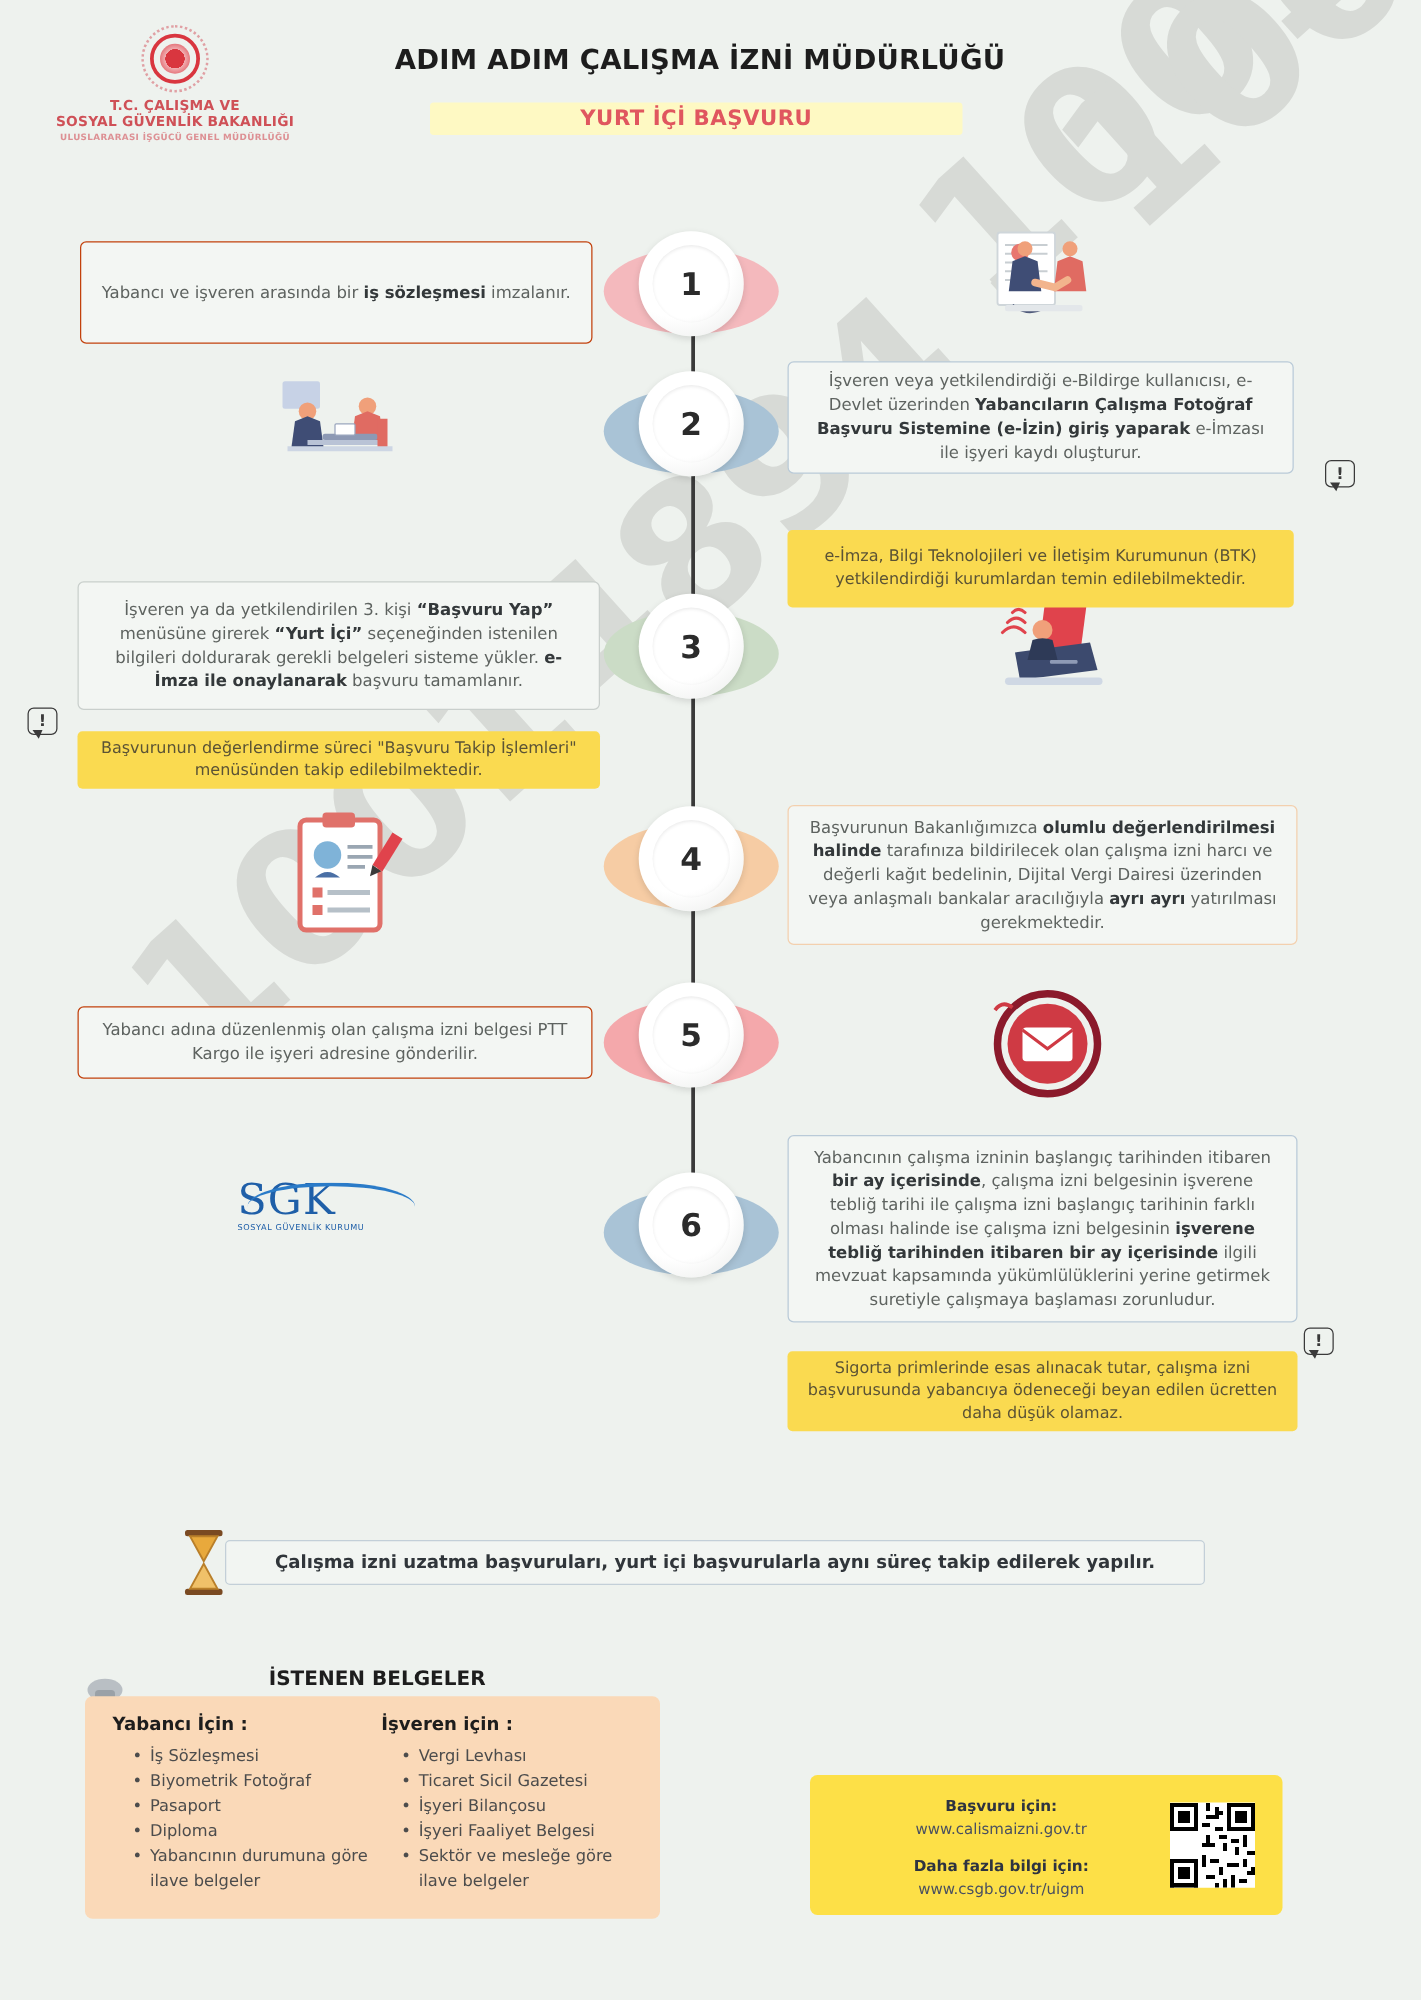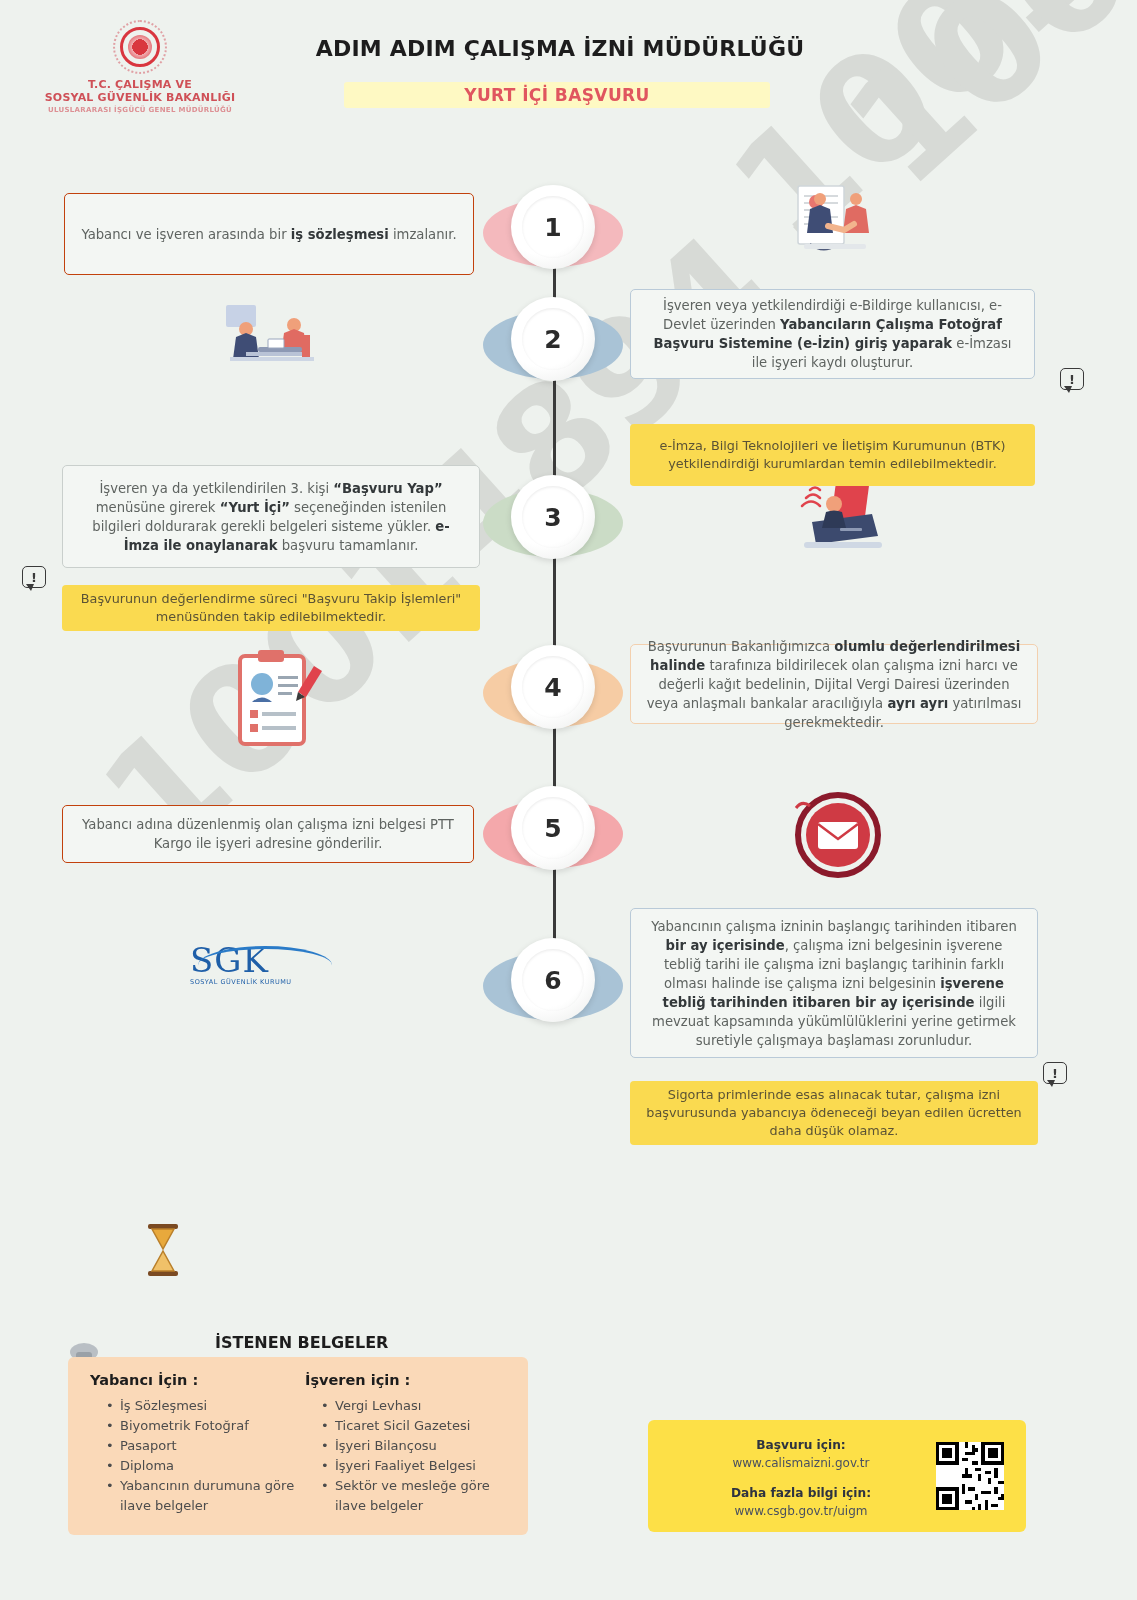--- a/index.html
+++ b/index.html
@@ -290,21 +290,21 @@
       <rect x="50" y="52" width="22" height="3" rx="1" fill="#8e9ab5"></rect>
     </svg>
   </div>
 
   <div class="node" style="left:483px;top:645px;">
     <div class="blob" style="background:#f6cca4;"></div>
     <div class="disc">
         <span class="num">4</span>
       </div>
   </div>
-  <div class="box orange" style="left:630px;top:644px;width:408px;height:80px;display:flex;align-items:center;justify-content:flex-start;">
+  <div class="box orange" style="left:630px;top:644px;width:408px;height:112px;display:flex;align-items:center;justify-content:flex-start;">
     <span>Başvurunun Bakanlığımızca <b>olumlu değerlendirilmesi halinde</b> tarafınıza bildirilecek olan çalışma izni harcı ve değerli kağıt bedelinin, Dijital Vergi Dairesi üzerinden veya anlaşmalı bankalar aracılığıyla <b>ayrı ayrı</b> yatırılması gerekmektedir.</span>
   </div>
 
   <div class="ill" style="left:232px;top:648px;width:94px;height:104px;">
     <svg width="94" height="104" viewBox="0 0 94 104">
       <rect x="8" y="8" width="64" height="88" rx="5" fill="#ffffff" stroke="#e0716a" stroke-width="4"></rect>
       <rect x="26" y="2" width="26" height="12" rx="3" fill="#e0716a"></rect>
       <circle cx="30" cy="36" r="11" fill="#7fb3d8"></circle>
       <path d="M20 54 q10 -9 20 0 z" fill="#4a6fa5"></path>
       <g fill="#9aa6b2">
@@ -370,20 +370,23 @@
 
   <div class="ill" style="left:140px;top:1222px;width:46px;height:56px;">
     <svg width="46" height="56" viewBox="0 0 46 56">
       <rect x="8" y="2" width="30" height="5" rx="2" fill="#7a4a22"></rect>
       <rect x="8" y="49" width="30" height="5" rx="2" fill="#7a4a22"></rect>
       <path d="M12 7 h22 l-11 20 z" fill="#e8a93c"></path>
       <path d="M23 29 l11 20 h-22 z" fill="#f0c169"></path>
       <path d="M12 7 h22 l-11 20 z" fill="none" stroke="#b97f2a" stroke-width="1.5"></path>
       <path d="M23 29 l11 20 h-22 z" fill="none" stroke="#b97f2a" stroke-width="1.5"></path>
     </svg>
+  </div>
+  <div class="note">
+    <span>Çalışma izni uzatma başvuruları, yurt içi başvurularla aynı süreç takip edilerek yapılır.</span>
   </div>
 
   <div class="ill" style="left:62px;top:1340px;width:54px;height:56px;">
     <svg width="54" height="56" viewBox="0 0 54 56">
       <ellipse cx="22" cy="12" rx="14" ry="9" fill="#b9bfc4"></ellipse>
       <rect x="14" y="12" width="16" height="16" rx="3" fill="#9aa1a7"></rect>
       <path d="M22 28 l3 26 l3 -26 z" fill="#8b9298"></path>
     </svg>
   </div>
   <div class="docs-title">İSTENEN BELGELER</div>

